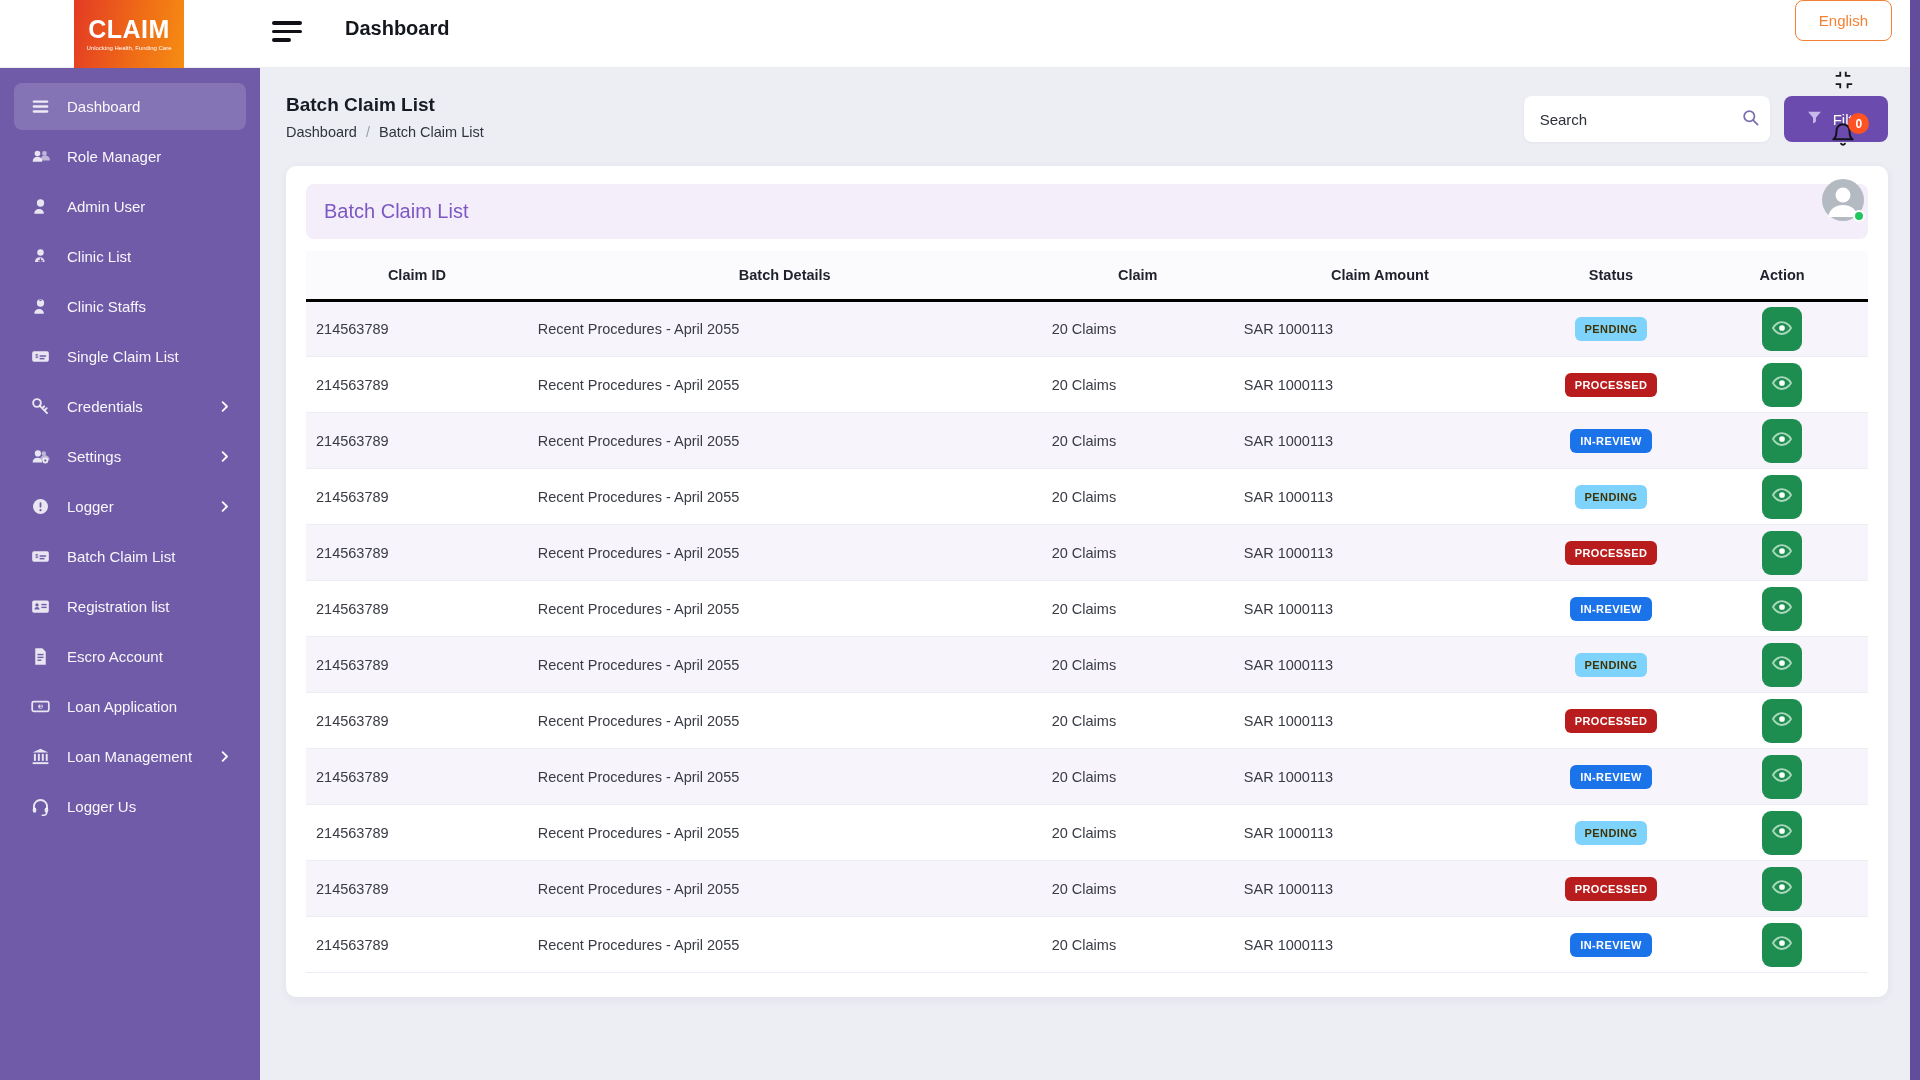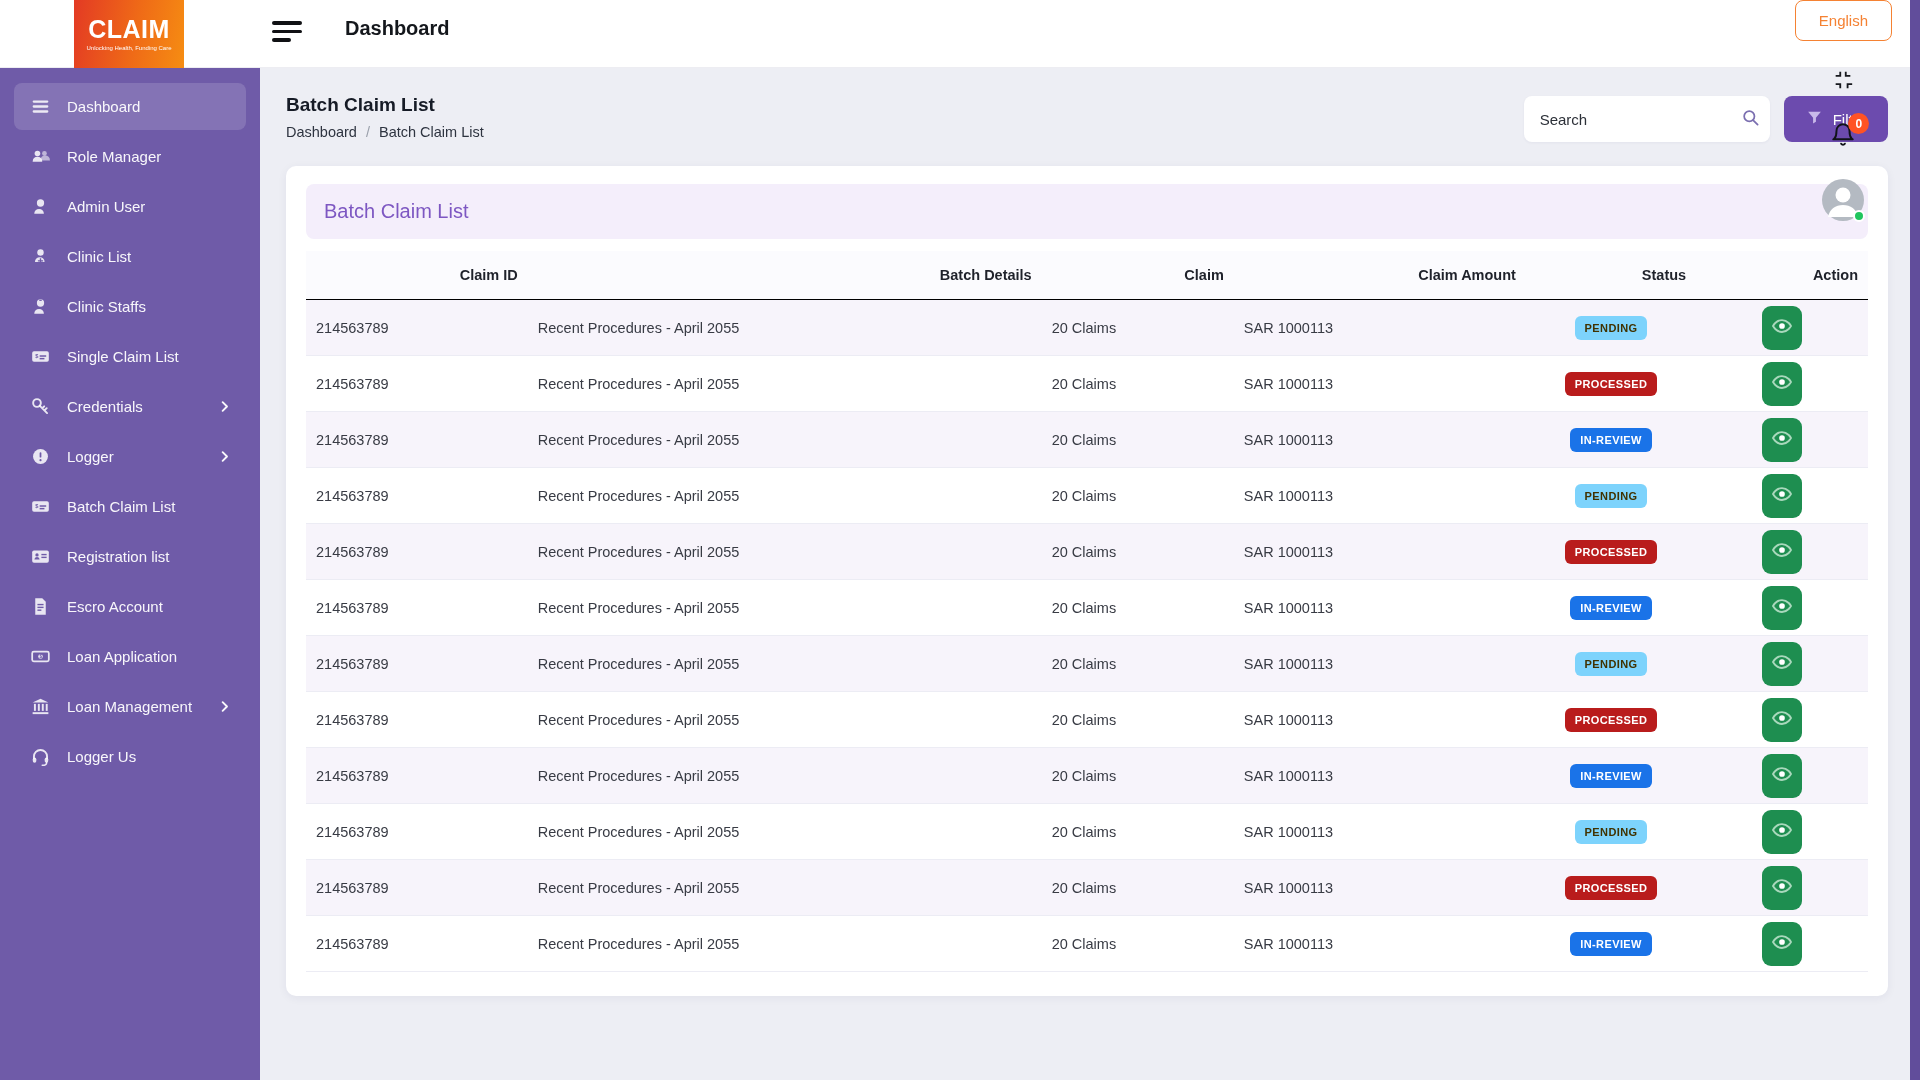--- a/index.html
+++ b/index.html
@@ -93,22 +93,22 @@
   .card {
     margin-top:24px; background:#fff; border-radius:10px;
     padding:18px 20px 24px; box-shadow:0 2px 10px rgba(40,40,90,.06);
   }
   .card-title-strip {
     background:#f4eefb; border-radius:8px; padding:16px 18px;
     color:#7d57c2; font-size:20px;
   }
   table.claims { width:100%; border-collapse:collapse; margin-top:12px; }
   table.claims th {
-    text-align:right; font-size:14.5px; font-weight:bold; color:#1f222b;
-    padding:16px 10px; border-bottom:1px solid #000000; background:#fbfbfe;
+    text-align:center; font-size:14.5px; font-weight:bold; color:#1f222b;
+    padding:16px 10px; border-bottom:3px solid #000000; background:#fbfbfe;
   }
   table.claims td {
     font-size:14.5px; color:#383b44; padding:0 10px; height:56px;
     border-bottom:1px solid #ececf4;
   }
   table.claims tr.alt td { background:#f7f4fb; }
   th.c-status, td.c-status, th.c-action, td.c-action { text-align:center; }
   .col-id{width:14.2%} .col-details{width:32.9%} .col-claim{width:12.3%}
   .col-amount{width:18.7%} .col-status{width:10.9%} .col-action{width:11%}
   .badge {
@@ -247,20 +247,38 @@
         <span class="nav-label">Credentials</span>
         <span class="nav-chevron">
           <svg width="15" height="15" viewBox="0 0 24 24" fill="none" stroke="rgba(255,255,255,.95)" stroke-width="3" stroke-linecap="round" stroke-linejoin="round">
             <polyline points="9 5 16 12 9 19"></polyline>
           </svg>
         </span>
       </div>
       <div class="nav-item">
         <span class="nav-icon">
           <svg width="21" height="21" viewBox="0 0 24 24">
+            <circle cx="9" cy="8.5" r="3.5200000000000005" fill="rgba(255,255,255,.85)"></circle>
+            <path d="M2.9499999999999993 18.950000000000003c0-3.6 2.4-5.6 5.5-5.6s5.5 2 5.5 5.6z" fill="rgba(255,255,255,.85)"></path>
+            <circle cx="15.8" cy="8.7" r="2.5600000000000005" fill="rgba(255,255,255,.55)"></circle>
+            <path d="M11.4 16.3c0-3.6 2.4-5.6 5.5-5.6s5.5 2 5.5 5.6z" fill="rgba(255,255,255,.55)"></path>
+            <circle cx="17.5" cy="16.5" r="3.4" fill="rgba(255,255,255,.85)"></circle>
+            <circle cx="17.5" cy="16.5" r="1.3" fill="#6f5ba8"></circle>
+          </svg>
+        </span>
+        <span class="nav-label">Settings</span>
+        <span class="nav-chevron">
+          <svg width="15" height="15" viewBox="0 0 24 24" fill="none" stroke="rgba(255,255,255,.95)" stroke-width="3" stroke-linecap="round" stroke-linejoin="round">
+            <polyline points="9 5 16 12 9 19"></polyline>
+          </svg>
+        </span>
+      </div>
+      <div class="nav-item">
+        <span class="nav-icon">
+          <svg width="21" height="21" viewBox="0 0 24 24">
             <circle cx="12" cy="12" r="8.5" fill="rgba(255,255,255,.85)"></circle>
             <rect x="11" y="7" width="2" height="6.2" rx="1" fill="#6f5ba8"></rect>
             <circle cx="12" cy="16.2" r="1.25" fill="#6f5ba8"></circle>
           </svg>
         </span>
         <span class="nav-label">Logger</span>
         <span class="nav-chevron">
           <svg width="15" height="15" viewBox="0 0 24 24" fill="none" stroke="rgba(255,255,255,.95)" stroke-width="3" stroke-linecap="round" stroke-linejoin="round">
             <polyline points="9 5 16 12 9 19"></polyline>
           </svg>

